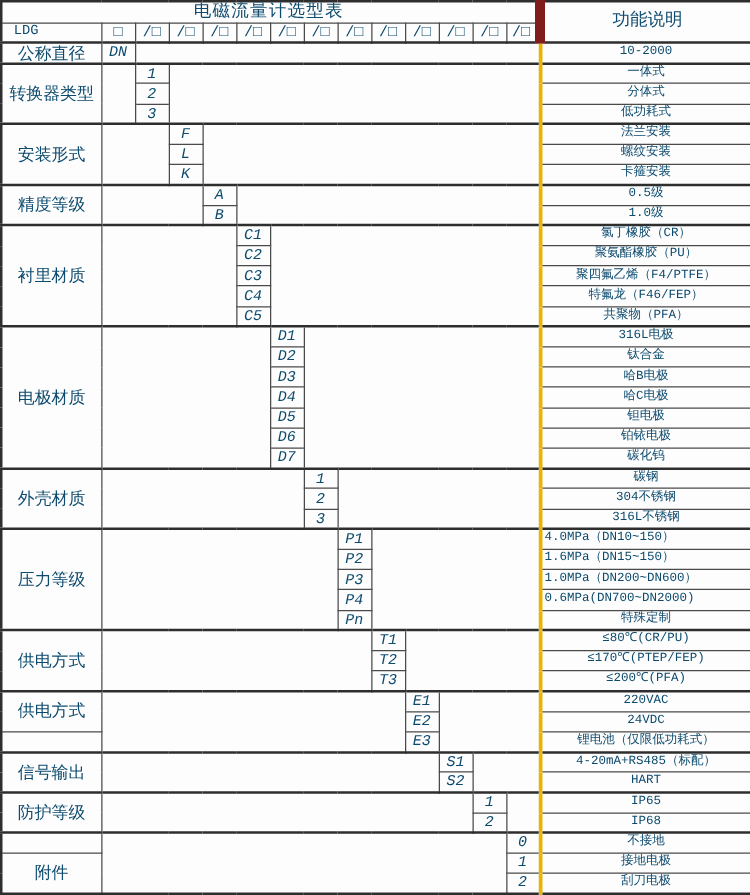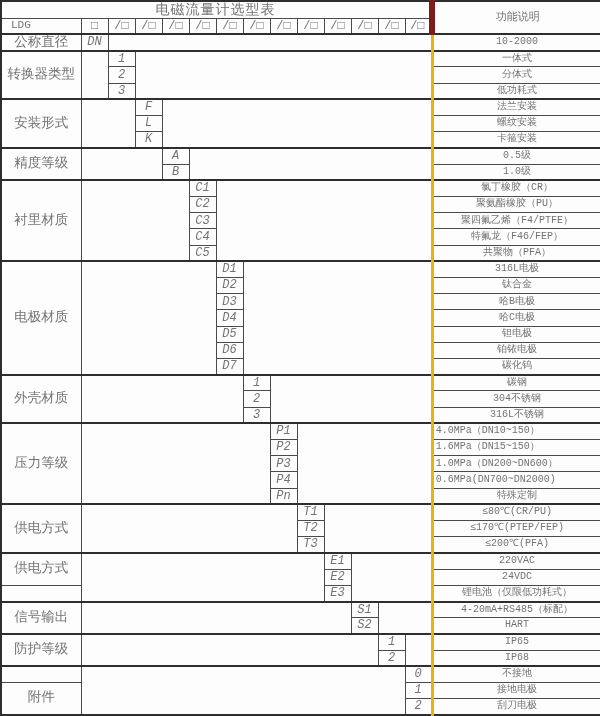--- a/index.html
+++ b/index.html
@@ -1,19 +1,19 @@
 <!DOCTYPE html>
 <html><head>
 <meta charset="utf-8">
 <style>
   html, body { margin: 0; padding: 0; background: #ffffff; }
   #sheet {
     width: 600px; height: 716px;
     font-family: "Liberation Mono", "DejaVu Sans Mono", monospace;
-    color: #737373;
+    color: #0c4a6e;
     background: #fdfdfd;
   }
   table {
     width: 600px; height: 716px;
     border-collapse: collapse;
     table-layout: fixed;
     border: 2px solid #2e2e2e;
   }
   td {
     border: 1px solid #4a4a4a;
@@ -24,22 +24,22 @@
     font-size: 12.5px;
     line-height: 1.05;
     overflow: hidden;
     white-space: nowrap;
     box-sizing: border-box;
   }
   tr { height: 16px; }
   tr.title-row { height: 17px; }
   tbody.section > tr:first-child > td { border-top: 2px solid #2e2e2e; }
   td.title { font-size: 14px; letter-spacing: 1px; }
-  td.desc-hdr { font-size: 11px; border-left: 6px solid #7f1d1d; }
-  td.label { font-size: 13.5px; }
+  td.desc-hdr { font-size: 14px; border-left: 8px solid #7f1d1d; }
+  td.label { font-size: 13.5px; font-family: Liberation Serif, serif; }
   td.ldg { text-align: left; padding-left: 9px; font-size: 11px; }
   td.code { font-size: 12px; font-style: italic; }
   td.box { font-size: 12px; }
   td.desc { border-left: 3px solid #eab308; font-size: 10px; }
   td.desc.ta-left { text-align: left; padding-left: 2px; }
   td.filler { border-left: 1px solid #4a4a4a; }
 </style>
 </head>
 <body>
 

